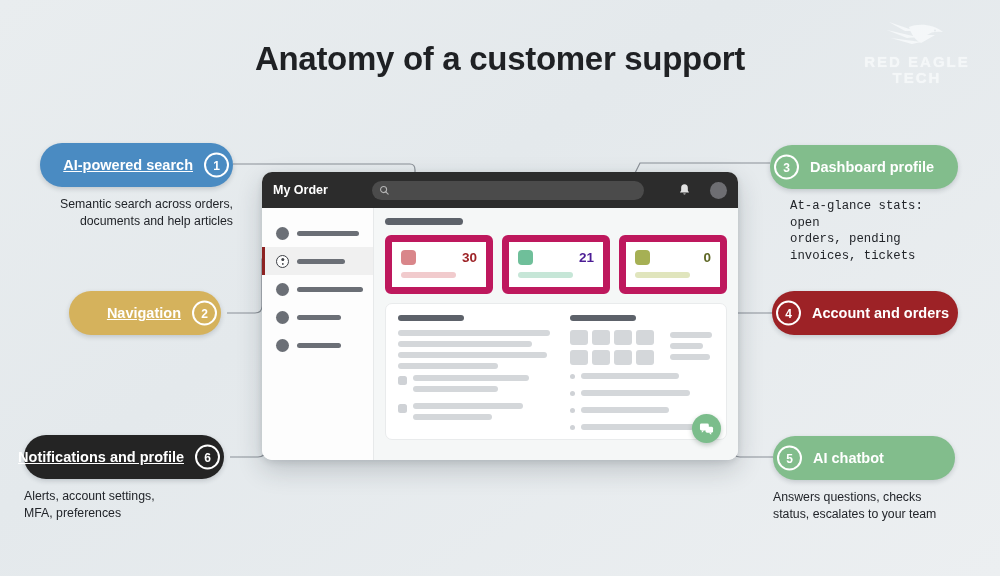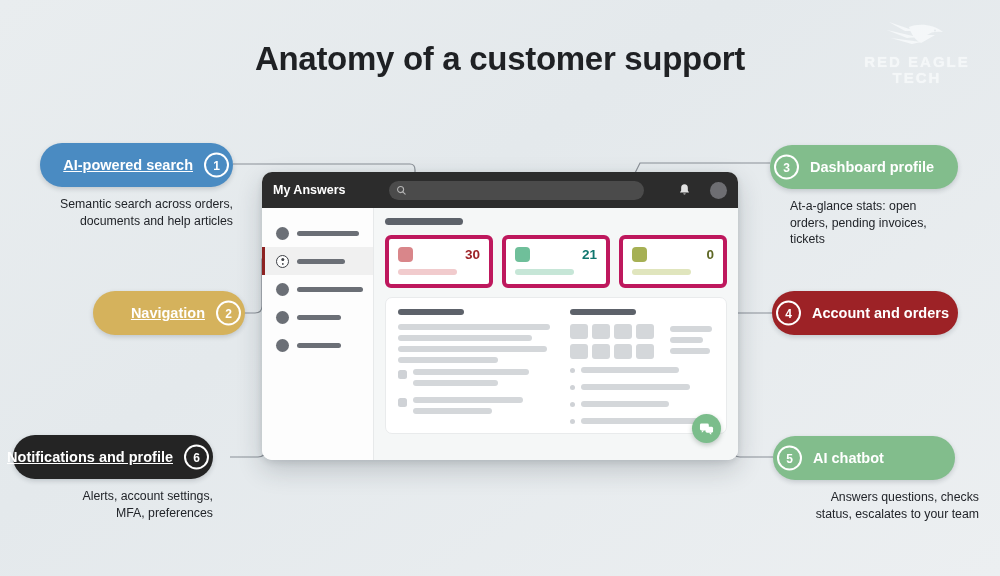--- a/index.html
+++ b/index.html
@@ -83,21 +83,21 @@
     width: 3.4px; height: 3.4px; border-radius: 50%; background: #3d4046;
     box-shadow: 0 4.4px 0 -.6px #3d4046;
   }
   .nbar { height: 5px; border-radius: 3px; background: #6b6f76; }
 
   
   #main { flex: 1; background: #f5f7f7; padding: 10px 11px; }
   #maintitle { width: 78px; height: 7px; border-radius: 4px; background: #5d626a; margin-bottom: 10px; }
   #stats { display: flex; gap: 9px; }
   .stat {
-    flex: 1; background: #fff; border: 4px solid #be185d; border-radius: 6px;
+    flex: 1; background: #fff; border: 7px solid #be185d; border-radius: 6px;
     padding: 8px 9px 9px;
   }
   .stat .row { display: flex; align-items: center; justify-content: space-between; }
   .sq { width: 15px; height: 15px; border-radius: 4px; }
   .num { font-size: 13.5px; font-weight: bold; }
   .sbar { height: 6px; border-radius: 3px; margin-top: 7px; width: 72%; }
 
   #panel {
     margin-top: 9px; background: #fff; border: 1px solid #e9ebec; border-radius: 7px;
     height: 137px; padding: 11px 12px; display: flex; gap: 20px;
@@ -136,22 +136,22 @@
     border: 2px solid #ffffff;
     display: flex; align-items: center; justify-content: center;
     font-size: 12px; font-weight: bold; color: #ffffff;
   }
   .badge.on-right { right: 4px; }
   .badge.on-left  { left: 4px; }
   .caption {
     margin-top: 9px; font-size: 12.3px; line-height: 1.35; color: #22252a;
   }
   .cap-right { text-align: right; }
-  .cap-left  { text-align: left; }
-  .cap-center{ text-align: right; }
+  .cap-left  { text-align: left; font-family: Liberation Mono, monospace; }
+  .cap-center{ text-align: left; }
 </style>
 </head>
 <body>
 
 <div id="stage">
 
   <div id="logo">
     <svg width="64" height="34" viewBox="0 0 64 34">
       <path d="M4 4 L30 13 L20 13 Z M2 12 L32 19 L22 20 Z M6 20 L36 24 L27 26 Z
                M24 9 C34 5 48 6 58 14 C50 13 46 14 42 17 L50 17 L36 25 C30 22 26 16 24 9 Z" fill="#fbfdfe"></path>
@@ -170,21 +170,21 @@
       <path d="M770 163 L640 163 L601 241"></path>
       <path d="M772 313 L712 313"></path>
       <path d="M773 457 L740 457 Q733 457 733 450 L733 432 L722 429"></path>
       <path d="M230 457 L258 457 Q265 457 265 450 L265 349 L276 344"></path>
     </g>
   </svg>
 
   <div id="browser">
 
     <div id="topbar">
-      <div class="brand">My Answers</div>
+      <div class="brand">My Order</div>
       <div id="searchpill">
         <svg width="11" height="11" viewBox="0 0 12 12">
           <circle cx="5" cy="5" r="3.3" fill="none" stroke="#b4b4b4" stroke-width="1.2"></circle>
           <line x1="7.4" y1="7.4" x2="10" y2="10" stroke="#b4b4b4" stroke-width="1.2" stroke-linecap="round"></line>
         </svg>
       </div>
       <svg class="bell" width="13" height="14" viewBox="0 0 14 15">
         <path d="M7 1.3 C9.3 1.3 10.6 2.9 10.6 5.1 V8 L11.9 10.2 H2.1 L3.4 8 V5.1 C3.4 2.9 4.7 1.3 7 1.3 Z" fill="#e2e2e2"></path>
         <path d="M5.6 11.4 A1.5 1.5 0 0 0 8.4 11.4 Z" fill="#e2e2e2"></path>
       </svg>
@@ -223,21 +223,21 @@
           <div class="stat">
             <div class="row">
               <span class="sq" style="background:#d9868a"></span>
               <span class="num" style="color:#9d2226">30</span>
             </div>
             <div class="sbar" style="background:#f1cbcd"></div>
           </div>
           <div class="stat">
             <div class="row">
               <span class="sq" style="background:#6fbf9a"></span>
-              <span class="num" style="color:#0f766e">21</span>
+              <span class="num" style="color:#4c1d95">21</span>
             </div>
             <div class="sbar" style="background:#c6e6d7"></div>
           </div>
           <div class="stat">
             <div class="row">
               <span class="sq" style="background:#a6b054"></span>
               <span class="num" style="color:#5d6623">0</span>
             </div>
             <div class="sbar" style="background:#e0e5bd"></div>
           </div>
@@ -331,28 +331,28 @@
     <div class="pill right" style="background:#4a8bc2">
       <span>AI-powered search</span>
       <span class="badge on-right" style="background:#4a8bc2">1</span>
     </div>
     <div class="caption cap-right">
       <div style="white-space:pre-line">Semantic search across orders,
 documents and help articles</div>
     </div>
   </div>
 
-  <div class="callout" style="left:93px; top:291px; width:152px;">
+  <div class="callout" style="left:69px; top:291px; width:152px;">
     <div class="pill right" style="background:#d5b25c">
       <span>Navigation</span>
       <span class="badge on-right" style="background:#d5b25c">2</span>
     </div>
   </div>
 
-  <div class="callout" style="left:13px; top:435px; width:200px;">
+  <div class="callout" style="left:24px; top:435px; width:200px;">
     <div class="pill right" style="background:#242424">
       <span>Notifications and profile</span>
       <span class="badge on-right" style="background:#242424">6</span>
     </div>
     <div class="caption cap-center">
       <div style="white-space:pre-line">Alerts, account settings,
 MFA, preferences</div>
     </div>
   </div>
 

